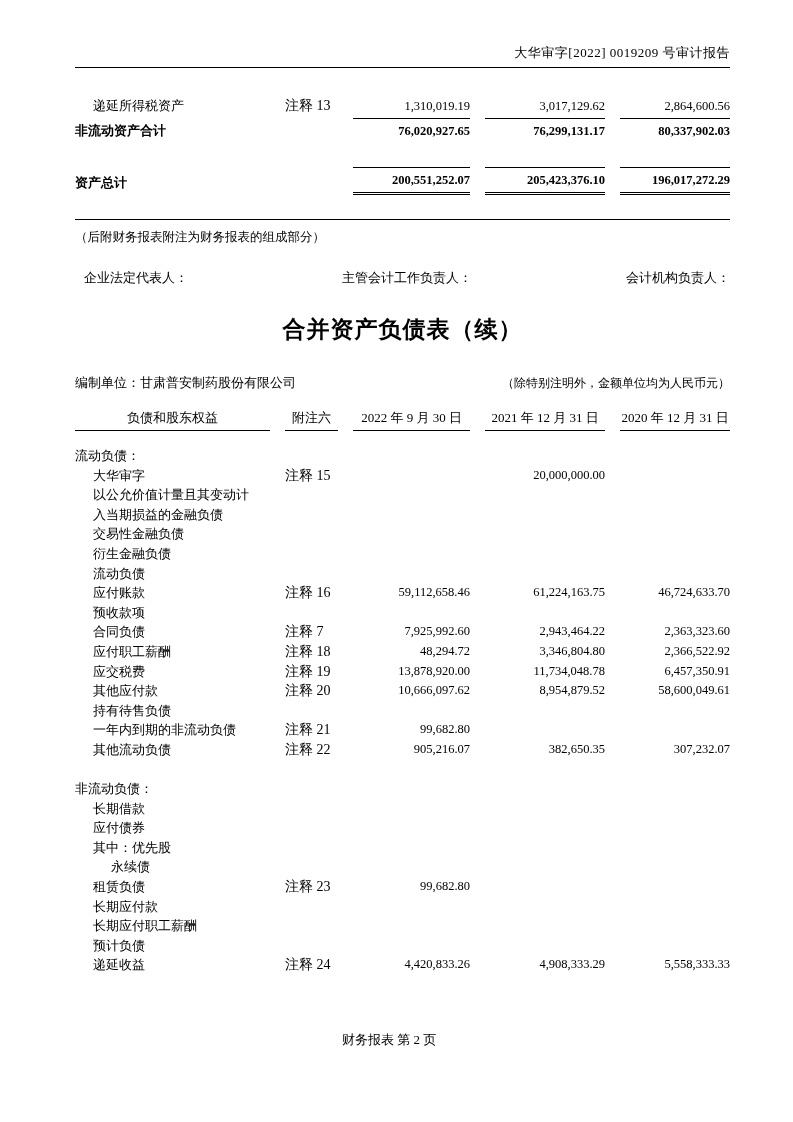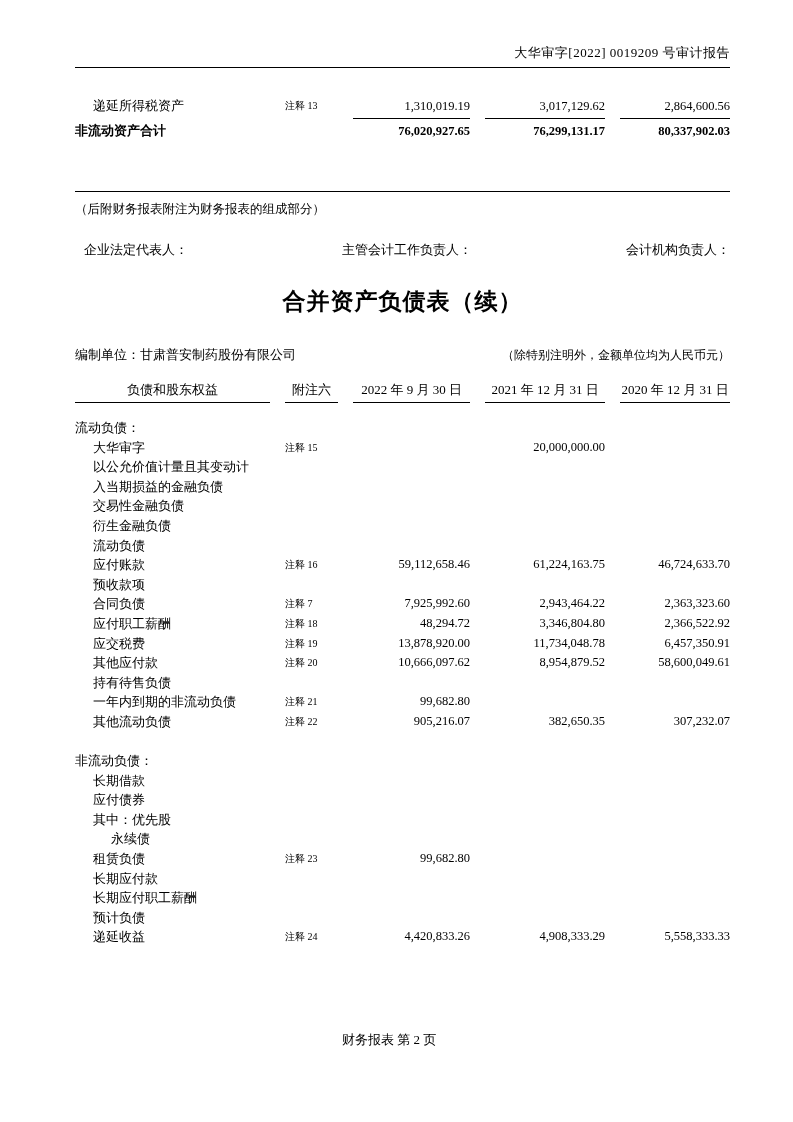--- a/index.html
+++ b/index.html
@@ -15,21 +15,21 @@
 
   
   .trow {
     display:grid;
     grid-template-columns:195px 53px 117px 120px 110px;
     column-gap:15px;
     align-items:end;
   }
   .trow .cell { overflow:visible; white-space:pre-line; }
   .trow .label { font-size:13px; }
-  .trow .note  { font-size:10px; }
+  .trow .note  { font-size:14px; }
   .trow .num   { text-align:right; font-size:12.5px; font-variant-numeric:tabular-nums; }
   .trow.bold .label, .trow.bold .num { font-weight:bold; }
   .num.tl  { border-top:1px solid #000; }
   .num.dbl { border-bottom:3px double #000; }
 
   
   .top-table { margin-top:26px; }
   .top-table .trow { min-height:24px; line-height:24px; }
   .top-table .trow.blank { height:18px; }
 
@@ -76,20 +76,27 @@
         <div class="cell num">2,864,600.56</div>
       </div>
       <div class="trow top bold">
         <div class="cell label">非流动资产合计</div>
         <div class="cell note"></div>
         <div class="cell num tl">76,020,927.65</div>
         <div class="cell num tl">76,299,131.17</div>
         <div class="cell num tl">80,337,902.03</div>
       </div>
       <div class="trow top blank"></div>
+      <div class="trow top bold">
+        <div class="cell label">资产总计</div>
+        <div class="cell note"></div>
+        <div class="cell num tl dbl">200,551,252.07</div>
+        <div class="cell num tl dbl">205,423,376.10</div>
+        <div class="cell num tl dbl">196,017,272.29</div>
+      </div>
     </div>
 
   <hr class="rule section-rule">
   <div class="notes-line">（后附财务报表附注为财务报表的组成部分）</div>
 
   <div class="signatories">
     <span>企业法定代表人：</span>
     <span>主管会计工作负责人：</span>
     <span>会计机构负责人：</span>
   </div>

